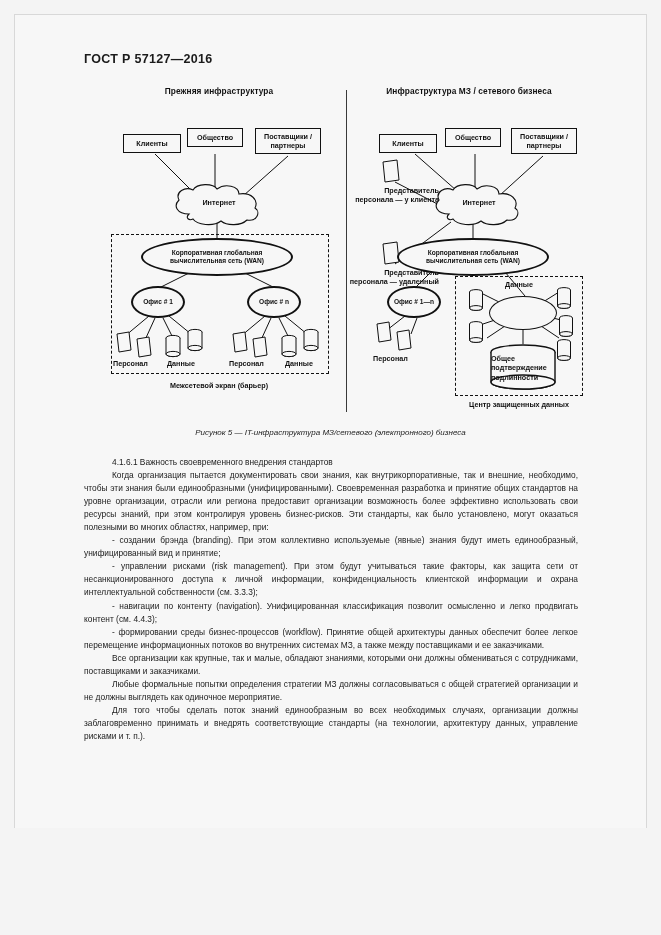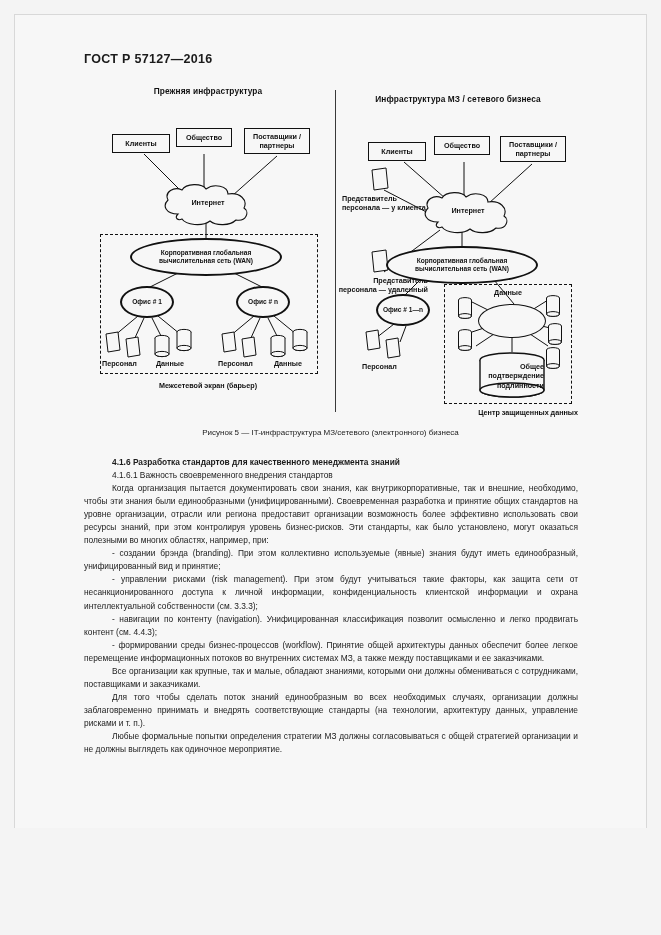--- a/index.html
+++ b/index.html
@@ -32,31 +32,31 @@
     left: 84px;
     top: 52px;
     font-size: 12.5px;
     font-weight: bold;
     letter-spacing: 0.3px;
     color: #1b1b1b;
   }
   
   .figure {
     position: absolute;
-    left: 92px;
+    left: 103px;
     top: 86px;
     width: 480px;
     height: 330px;
   }
   .fig-col {
     position: absolute;
     top: 0;
   }
   .fig-left  { left: 0;   width: 232px; height: 330px; }
-  .fig-right { left: 252px; width: 228px; height: 330px; margin-top: 8px; }
+  .fig-right { left: 252px; width: 228px; height: 330px; }
   .fig-divider {
     position: absolute;
     left: 243px;
     top: 4px;
     width: 0;
     height: 322px;
     border-left: 1px solid #3a3a3a;
   }
   .fig-title {
     position: absolute;
@@ -126,20 +126,21 @@
     overflow: visible;
   }
   .fig-caption {
     position: absolute;
     left: 0;
     top: 428px;
     width: 661px;
     text-align: center;
     font-size: 8px;
     color: #1b1b1b;
+    font-style: italic;
   }
   
   .body {
     position: absolute;
     left: 84px;
     top: 456px;
     width: 494px;
     font-size: 8.35px;
     color: #1b1b1b;
     text-align: justify;
@@ -291,21 +292,21 @@
 
       <svg class="lines" width="228" height="330">
         <g stroke="#111" stroke-width="1" fill="#f7f7f7">
           <polygon points="28,76 42,74 44,94 30,96"></polygon>
           <polygon points="28,158 42,156 44,176 30,178"></polygon>
           <polygon points="22,238 34,236 36,254 24,256"></polygon>
           <polygon points="42,246 54,244 56,262 44,264"></polygon>
         </g>
       </svg>
 
-      <div class="label" style="left:-2px; top:100px; width:86px; white-space:normal; text-align:left;">Представитель персонала — у клиента</div>
+      <div class="label" style="left:-2px; top:100px; width:86px; white-space:normal; text-align:right;">Представитель персонала — у клиента</div>
       <div class="label" style="left:-6px; top:182px; width:90px; white-space:normal; text-align:right;">Представитель персонала — удаленный</div>
 
       <svg class="cloud" style="left:74px; top:98px;" width="100" height="42">
         <path d="M20,30 C8,30 4,22 10,16 C6,8 16,2 24,6 C28,-1 44,-1 48,5 C56,-1 70,2 70,10 C82,8 90,16 86,24 C92,28 88,38 78,36 C72,42 58,42 52,37 C44,43 28,41 24,35 C20,37 16,34 20,30 Z" fill="#f7f7f7" stroke="#111" stroke-width="1.1"></path>
       </svg>
       <div class="label label-c" style="left:74px; top:112px; width:100px; text-align:center;">Интернет</div>
 
       <div class="ellipse" style="left:42px; top:152px; width:152px; height:38px;">Корпоративная глобальная вычислительная сеть (WAN)</div>
 
       <div class="ellipse" style="left:32px; top:200px; width:54px; height:32px;">Офис # 1—n</div>
@@ -340,35 +341,34 @@
 
         <g stroke="#111" stroke-width="1.4" fill="#f7f7f7">
           <ellipse cx="168" cy="266" rx="32" ry="7"></ellipse>
           <path d="M136,266 L136,296 A32,7 0 0 0 200,296 L200,266"></path>
           <ellipse cx="168" cy="296" rx="32" ry="7"></ellipse>
         </g>
       </svg>
 
       <div class="ellipse ellipse-thin" style="left:134px; top:210px; width:68px; height:34px;"></div>
 
-      <div class="label label-c" style="left:136px; top:268px; width:64px; white-space:normal; text-align:right;">Общее подтверждение подлинности</div>
-
-      <div class="label label-c" style="left:94px; top:314px; width:140px; white-space:normal; text-align:right;">Центр защищенных данных</div>
+      <div class="label label-c" style="left:136px; top:268px; width:64px; white-space:normal; text-align:left;">Общее подтверждение подлинности</div>
+
+      <div class="label label-c" style="left:94px; top:314px; width:140px; white-space:normal; text-align:center;">Центр защищенных данных</div>
     </div>
   </div>
 
   <div class="fig-caption">Рисунок 5 — IT-инфраструктура МЗ/сетевого (электронного) бизнеса</div>
 
   <div class="body">
-    <p class="hd">4.1.6 Разработка стандартов для качественного менеджмента знаний</p>
     <p class="sub">4.1.6.1 Важность своевременного внедрения стандартов</p>
     <p class="para">Когда организация пытается документировать свои знания, как внутрикорпоративные, так и внеш­ние, необходимо, чтобы эти знания были единообразными (унифицированными). Своевременная раз­работка и принятие общих стандартов на уровне организации, отрасли или региона предоставит ор­ганизации возможность более эффективно использовать свои ресурсы знаний, при этом контролируя уровень бизнес-рисков. Эти стандарты, как было установлено, могут оказаться полезными во многих областях, например, при:</p>
     <p class="bullet">- создании брэнда (branding). При этом коллективно используемые (явные) знания будут иметь единообразный, унифицированный вид и принятие;</p>
     <p class="bullet">- управлении рисками (risk management). При этом будут учитываться такие факторы, как защита сети от несанкционированного доступа к личной информации, конфиденциальность клиентской инфор­мации и охрана интеллектуальной собственности (см. 3.3.3);</p>
     <p class="bullet">- навигации по контенту (navigation). Унифицированная классификация позволит осмысленно и легко продвигать контент (см. 4.4.3);</p>
     <p class="bullet">- формировании среды бизнес-процессов (workflow). Принятие общей архитектуры данных обе­спечит более легкое перемещение информационных потоков во внутренних системах МЗ, а также меж­ду поставщиками и ее заказчиками.</p>
     <p class="para">Все организации как крупные, так и малые, обладают знаниями, которыми они должны обмени­ваться с сотрудниками, поставщиками и заказчиками.</p>
+    <p class="para">Любые формальные попытки определения стратегии МЗ должны согласовываться с общей стра­тегией организации и не должны выглядеть как одиночное мероприятие.</p>
     <p class="para">Для того чтобы сделать поток знаний единообразным во всех необходимых случаях, организации должны заблаговременно принимать и внедрять соответствующие стандарты (на технологии, архитек­туру данных, управление рисками и т. п.).</p>
-    <p class="para">Любые формальные попытки определения стратегии МЗ должны согласовываться с общей стра­тегией организации и не должны выглядеть как одиночное мероприятие.</p>
   </div>
 
   <div class="pagenum">20</div>
 </div>
 
 </body></html>

